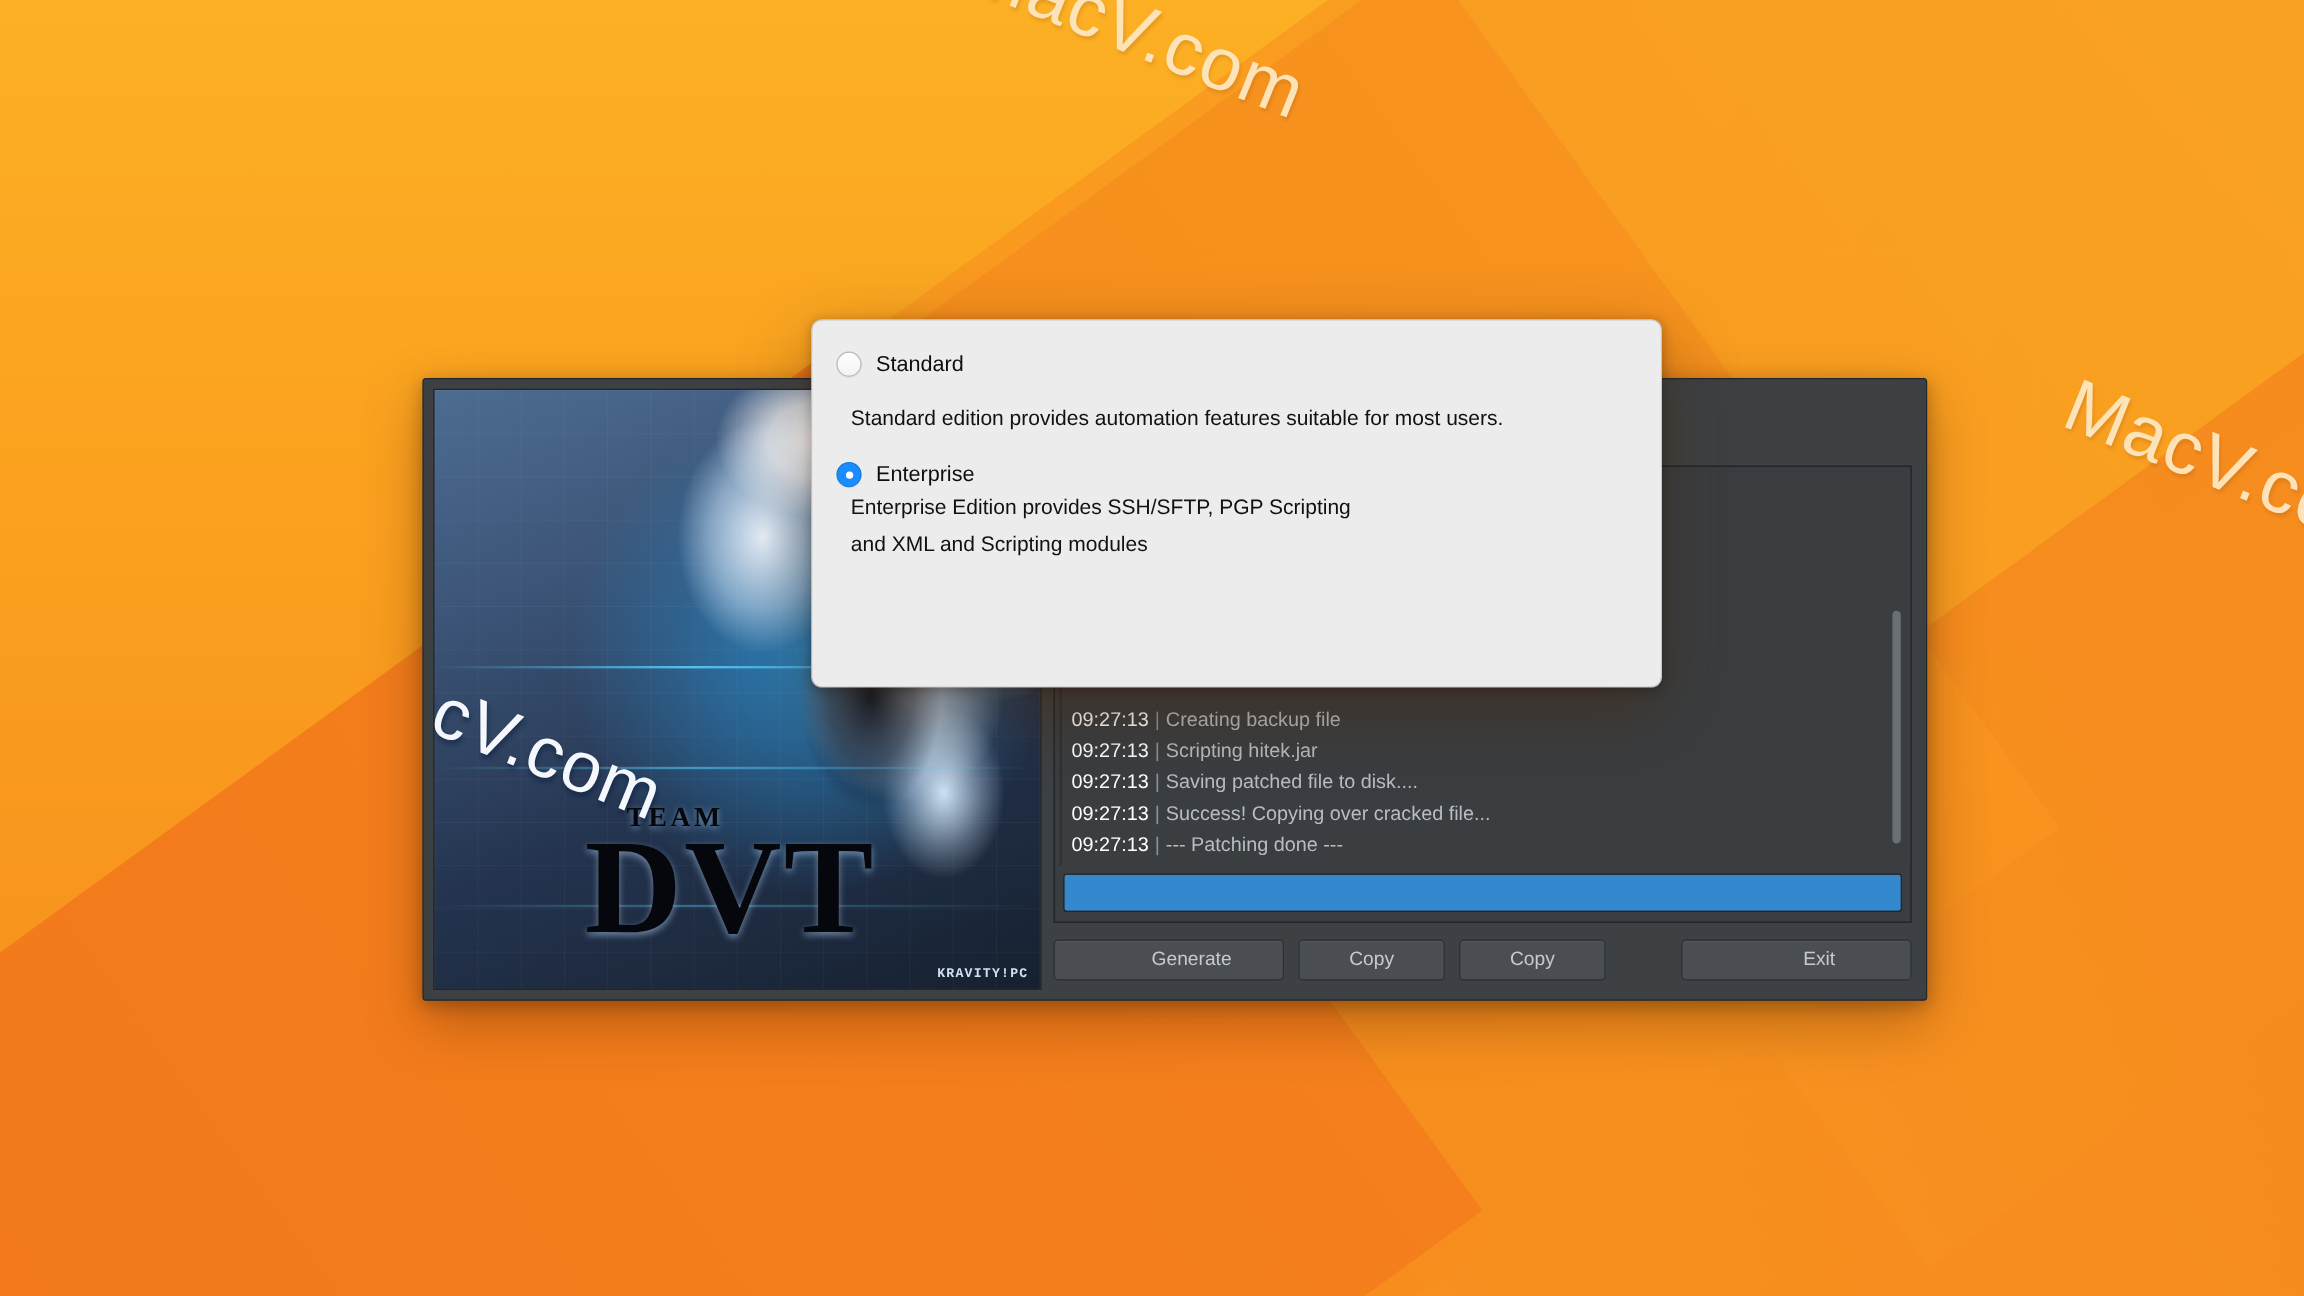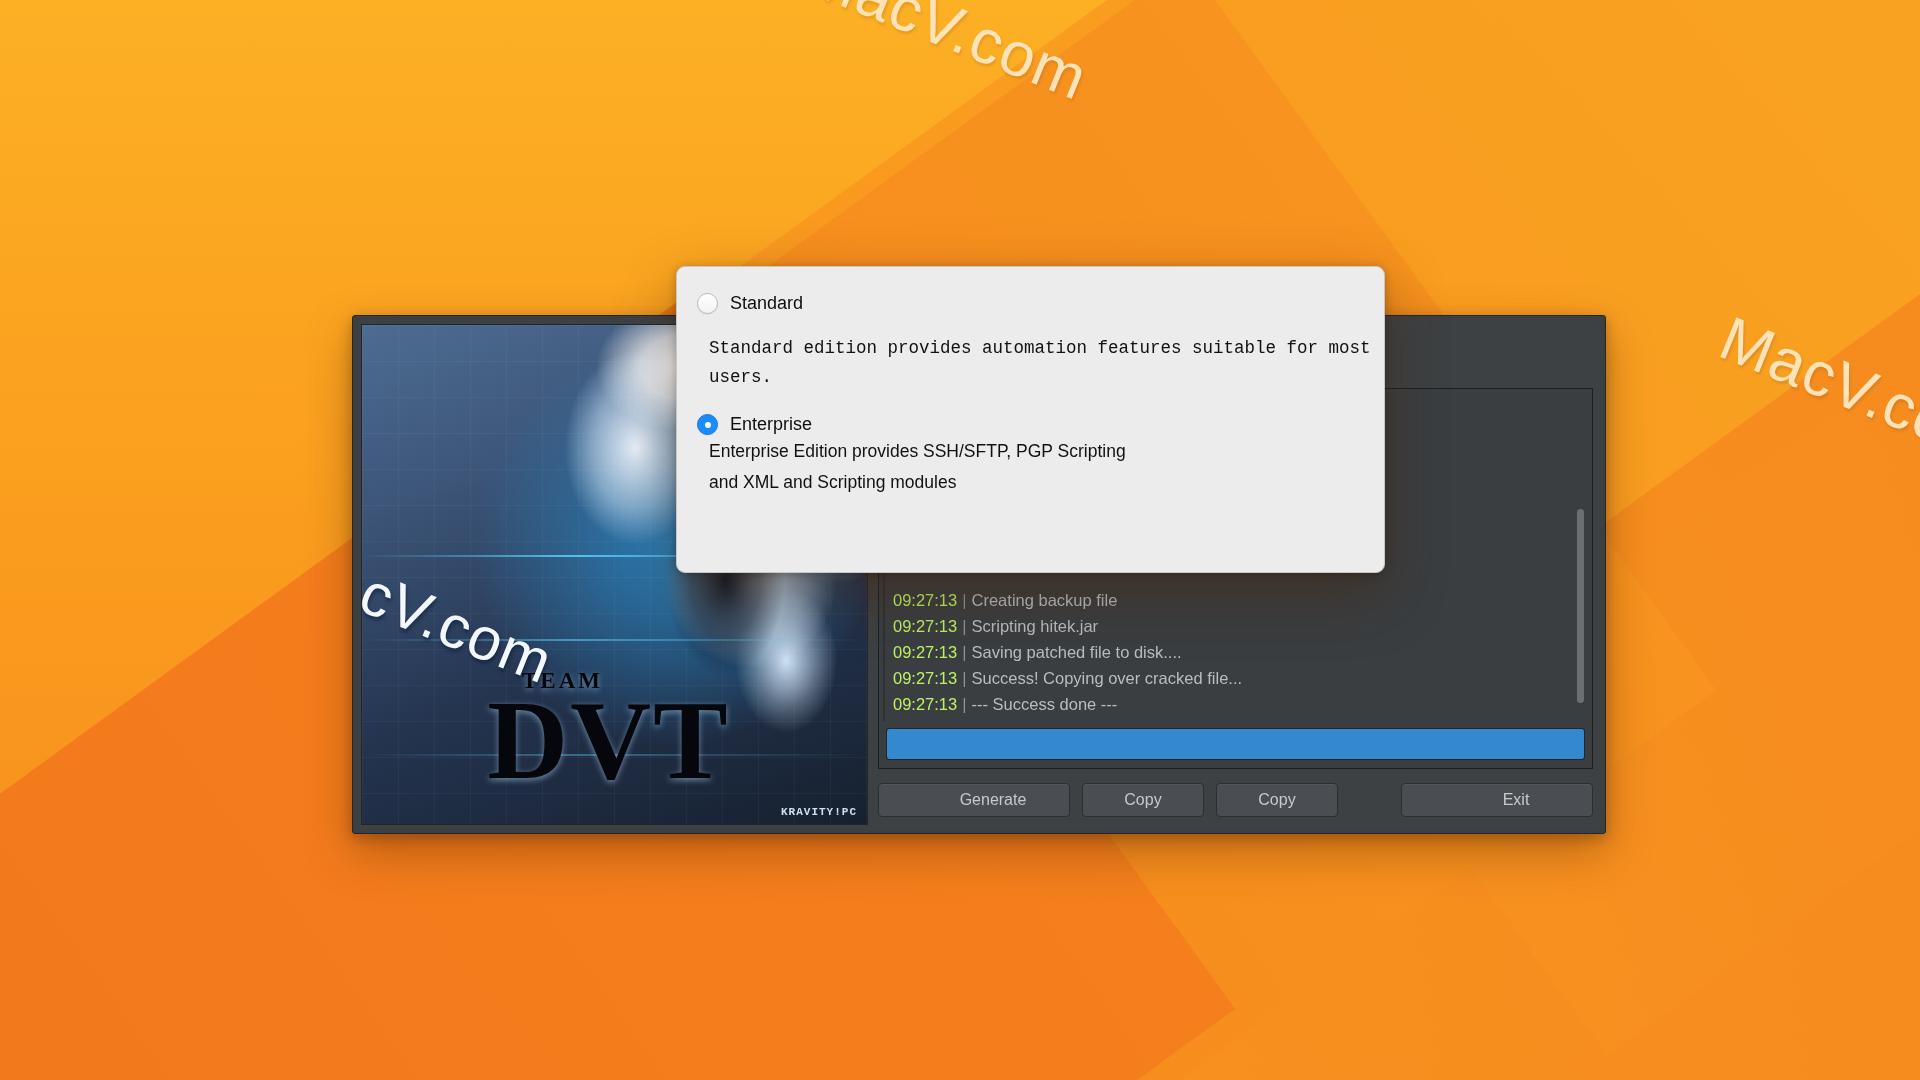--- a/index.html
+++ b/index.html
@@ -212,21 +212,21 @@
   }
   .log-lines {
     position: absolute;
     left: 8px; right: 18px; bottom: 4px;
     font-family: "Liberation Sans", sans-serif;
     font-size: 16.5px;
     color: #b9bdc1;
     line-height: 26px;
   }
   .log-line { white-space: nowrap; }
-  .log-time { color: #bef264; }
+  .log-time { color: #ffffff; }
   .log-sep  { color: #8d9298; padding: 0 5px; }
   .log-scrollbar {
     position: absolute;
     right: 4px; top: 10px; bottom: 6px;
     width: 7px;
   }
   .log-thumb {
     position: absolute;
     left: 0; width: 7px;
     top: 34%; height: 62%;
@@ -359,21 +359,21 @@
   .opt-label {
     font-size: 18px;
     color: #0e0e0e;
   }
   .desc {
     font-size: 17.5px;
     color: #111;
     padding-left: 32px;
     line-height: 29px;
   }
-  .desc.standard { margin-top: 20px; font-family: Liberation Mono, monospace; }
+  .desc.standard { margin-top: 20px; }
   .desc.enterprise { margin-top: 2px; }
 </style>
 </head>
 <body>
 
 <div id="stage">
 
   <div class="wallpaper">
     <div class="band band-d"></div>
     <div class="band band-a"></div>
@@ -414,21 +414,21 @@
               <div class="log-line">
                 <span class="log-time">09:27:13</span><span class="log-sep">|</span><span>Scripting hitek.jar</span>
               </div>
               <div class="log-line">
                 <span class="log-time">09:27:13</span><span class="log-sep">|</span><span>Saving patched file to disk....</span>
               </div>
               <div class="log-line">
                 <span class="log-time">09:27:13</span><span class="log-sep">|</span><span>Success! Copying over cracked file...</span>
               </div>
               <div class="log-line">
-                <span class="log-time">09:27:13</span><span class="log-sep">|</span><span>--- Success done ---</span>
+                <span class="log-time">09:27:13</span><span class="log-sep">|</span><span>--- Patching done ---</span>
               </div>
             </div>
             <div class="log-scrollbar">
               <div class="log-thumb"></div>
             </div>
           </div>
 
           <div class="progress-track">
             <div class="progress-fill" id="progress-fill" style="width: 100%; background: rgb(52, 137, 206);"></div>
           </div>

